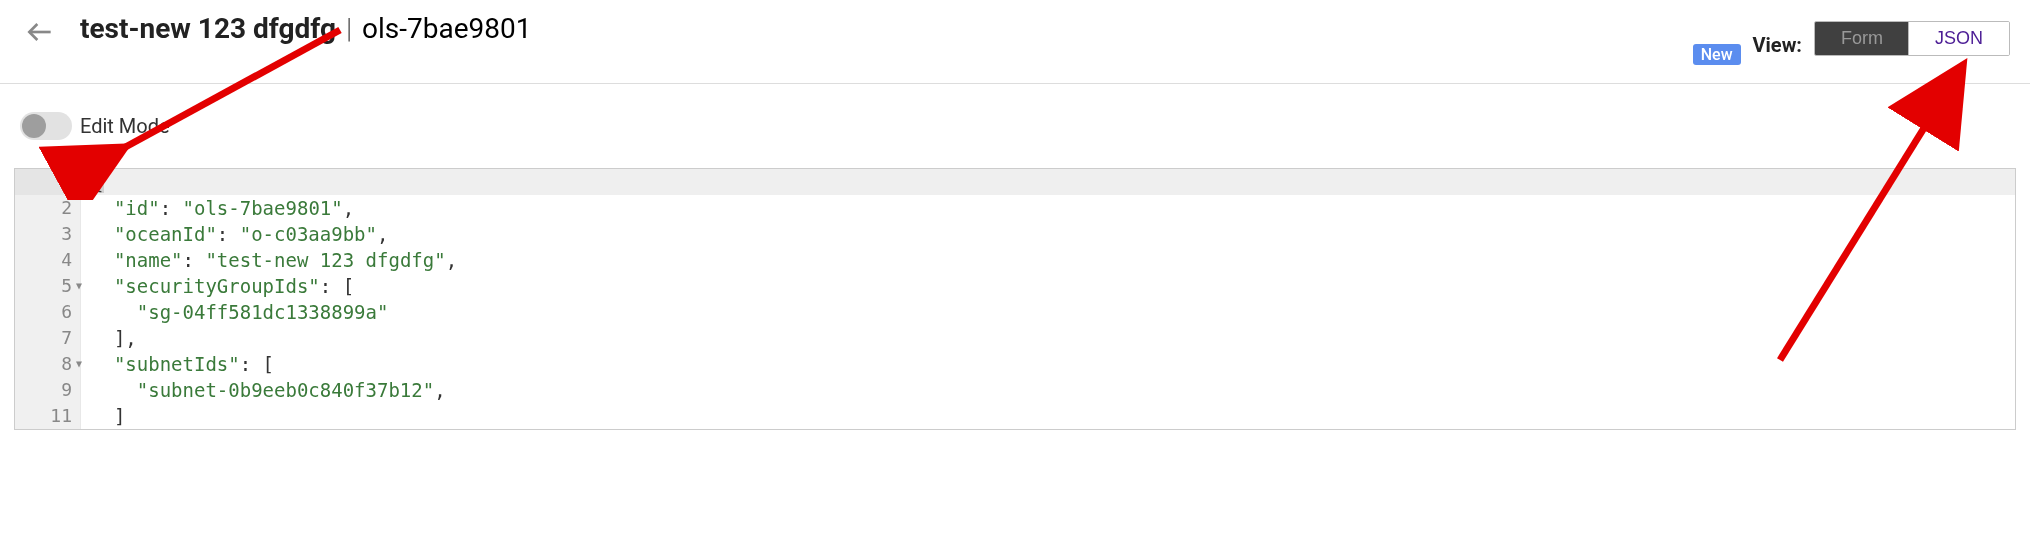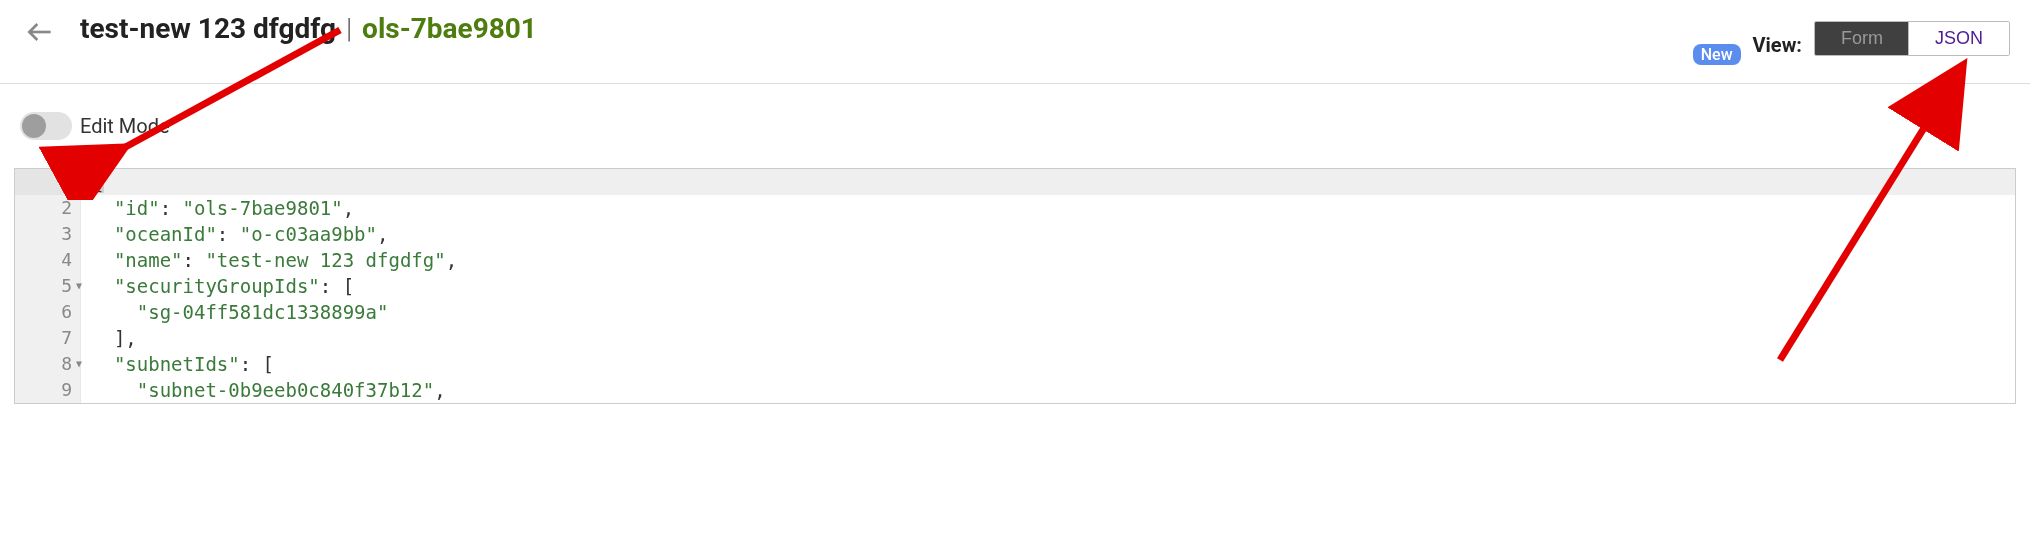--- a/index.html
+++ b/index.html
@@ -15,26 +15,26 @@
       width: 40px; height: 40px;
       display: flex; align-items: center; justify-content: center;
       cursor: pointer;
       color: #888;
       margin-right: 20px;
     }
     .back-arrow svg { width: 32px; height: 32px; }
     .title-group { font-size: 28px; display: flex; align-items: baseline; gap: 6px; }
     .title-bold { font-weight: 700; color: #222; }
     .title-sep { font-weight: 300; color: #555; margin: 0 4px; }
-    .title-sub { font-weight: 700; color: #4d7c0f; }
+    .title-sub { font-weight: 400; color: #000000; }
     .spacer { flex: 1; }
     .right-controls { display: flex; align-items: center; gap: 12px; }
     .badge {
       background: #5b8def; color: #fff;
-      font-size: 16px; padding: 1px 8px; border-radius: 8px;
+      font-size: 16px; padding: 1px 8px; border-radius: 3px;
       font-weight: 500;
       margin-top: 32px;
     }
     .view-label { font-size: 20px; font-weight: 700; color: #222; margin-top: 12px; }
     .segmented { display: flex; border: 1px solid #bbb; border-radius: 2px; overflow: hidden; }
     .seg-btn {
       padding: 6px 26px; font-size: 18px; background: #404040;
       border: none; cursor: pointer; color: #999;
     }
     .seg-btn.active {
@@ -170,20 +170,24 @@
       <div class="gutter">7</div>
       <div class="code"><span class="tok-punc">  ],</span></div>
     </div>
     <div class="editor-row">
       <div class="gutter">8<span class="fold">▼</span></div>
       <div class="code"><span class="tok-punc">  </span><span class="tok-key">"subnetIds"</span><span class="tok-punc">: [</span></div>
     </div>
     <div class="editor-row">
       <div class="gutter">9</div>
       <div class="code"><span class="tok-punc">    </span><span class="tok-str">"subnet-0b9eeb0c840f37b12"</span><span class="tok-punc">,</span></div>
+    </div>
+    <div class="editor-row">
+      <div class="gutter">11</div>
+      <div class="code"><span class="tok-punc">  ]</span></div>
     </div>
   </div>
 
 <svg class="arrow" style="left:0;top:0;width:100%;height:200px;" viewBox="0 0 2030 200">
   <defs>
     <marker id="ah1" markerWidth="12" markerHeight="12" refX="2" refY="6" orient="auto">
       <path d="M12,0 L0,6 L12,12 Z" fill="#e30000"></path>
     </marker>
   </defs>
   <line x1="340" y1="30" x2="120" y2="150" stroke="#e30000" stroke-width="7" marker-end="url(#ah1)"></line>

